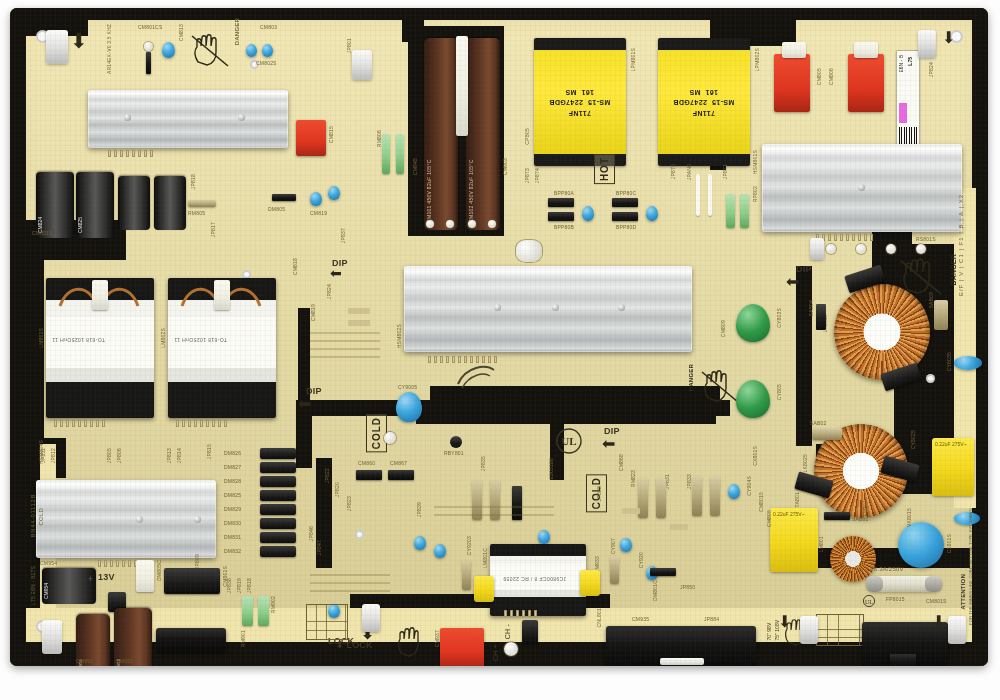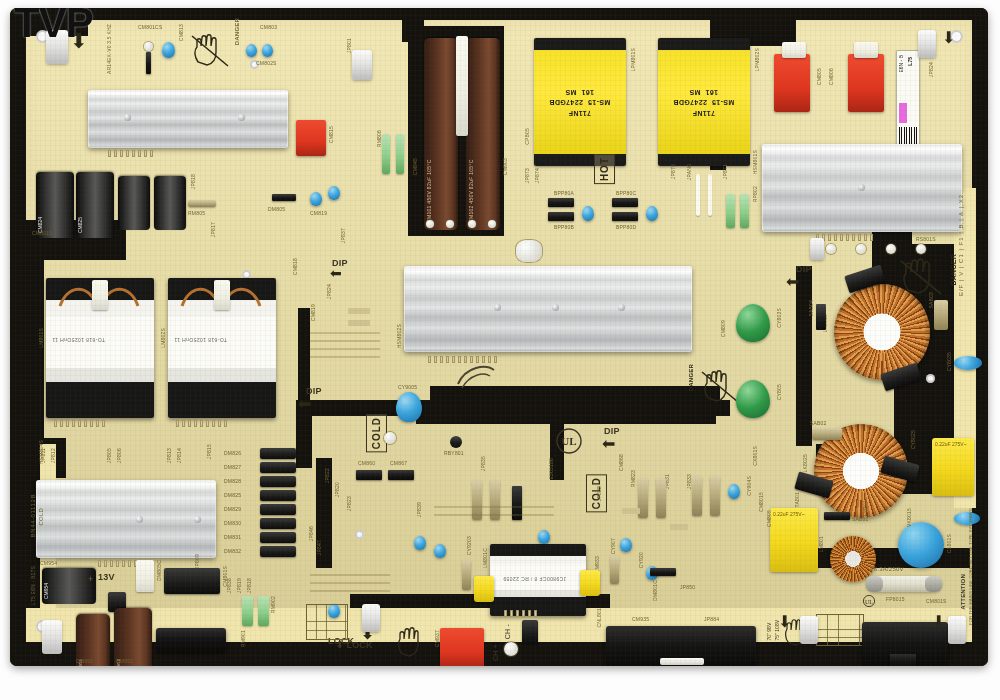--- a/index.html
+++ b/index.html
@@ -189,21 +189,20 @@
           box-shadow:0 1px 1px rgba(0,0,0,.25);}
   .pinrow{position:absolute;display:flex;gap:3px;}
   .pinrow i{display:block;width:3px;height:7px;background:#d8cda0;
             box-shadow:0 0 0 1px rgba(110,95,40,.5) inset;}
 </style>
 </head>
 <body>
 
 <div id="stage">
 
-  <div id="watermark">TVP</div>
 
   <div id="board">
 
     <div class="mask" style="left:0;top:0;width:978px;height:12px;"></div>
     <div class="mask" style="left:0;top:0;width:16px;height:658px;"></div>
     <div class="mask" style="left:962px;top:0;width:16px;height:658px;"></div>
     <div class="mask" style="left:0;top:630px;width:978px;height:28px;"></div>
 
     <div class="mask" style="left:16px;top:12px;width:62px;height:16px;"></div>
     <div class="mask" style="left:16px;top:212px;width:100px;height:40px;"></div>

